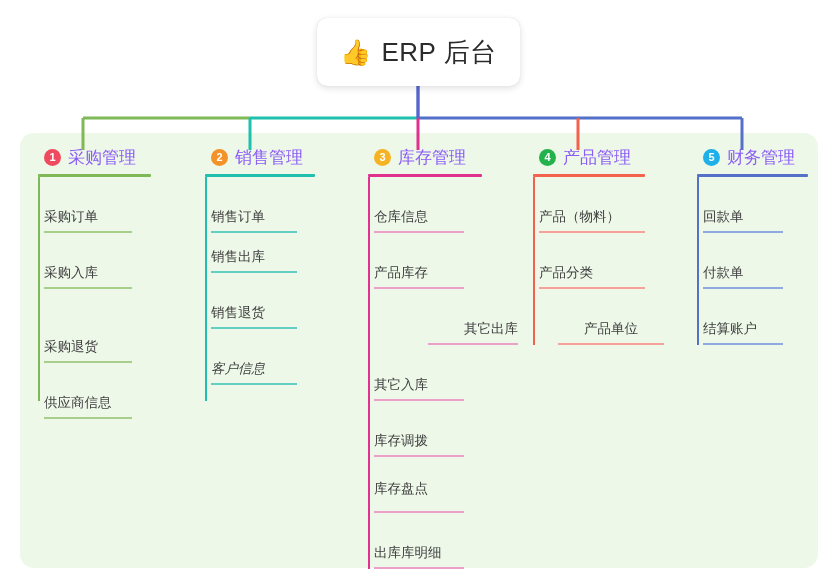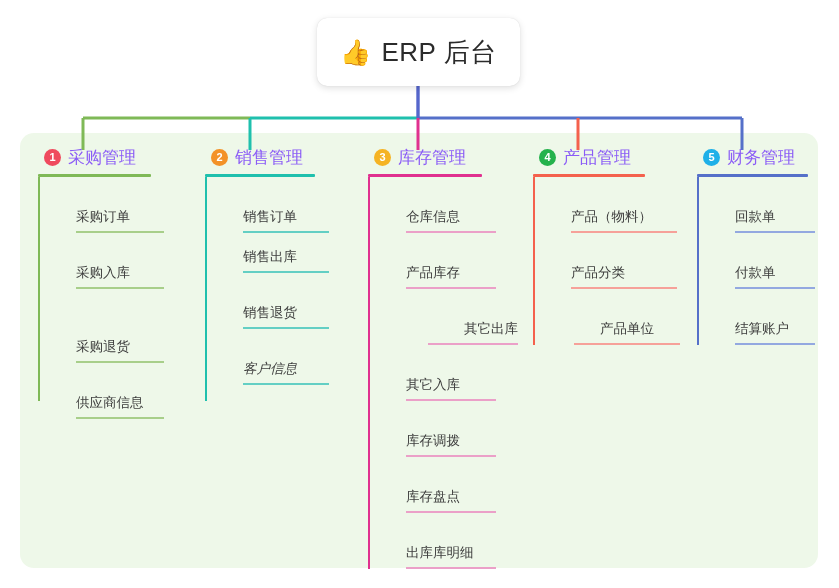--- a/index.html
+++ b/index.html
@@ -115,21 +115,21 @@
   }
   .spine {
     position: absolute;
     left: 0;
     top: 0;
     width: 2px;
   }
   .leaf {
     position: relative;
     box-sizing: border-box;
-    padding-left: 38px;
+    padding-left: 6px;
     display: flex;
     flex-direction: column;
     justify-content: flex-end;
   }
   .leaf-text {
     font-size: 13.5px;
     color: #3d3d3d;
     white-space: nowrap;
     padding-bottom: 5px;
   }
@@ -238,21 +238,21 @@
             <div class="leaf-rule" style="background: rgb(235, 160, 200); width: 90px;"></div>
           </div>
           <div class="leaf" style="height: 56px;">
             <div class="leaf-text">其它入库</div>
             <div class="leaf-rule" style="background: rgb(235, 160, 200); width: 90px;"></div>
           </div>
           <div class="leaf" style="height: 56px;">
             <div class="leaf-text">库存调拨</div>
             <div class="leaf-rule" style="background: rgb(235, 160, 200); width: 90px;"></div>
           </div>
-          <div class="leaf" style="height: 56px;">
+          <div class="leaf" style="height: 56px; gap: 8px;">
             <div class="leaf-text">库存盘点</div>
             <div class="leaf-rule" style="background: rgb(235, 160, 200); width: 90px;"></div>
           </div>
           <div class="leaf" style="height: 56px;">
             <div class="leaf-text">出库库明细</div>
             <div class="leaf-rule" style="background: rgb(235, 160, 200); width: 90px;"></div>
           </div>
         </div>
       </div>
       <div class="branch" style="left: 533px; width: 150px;">

